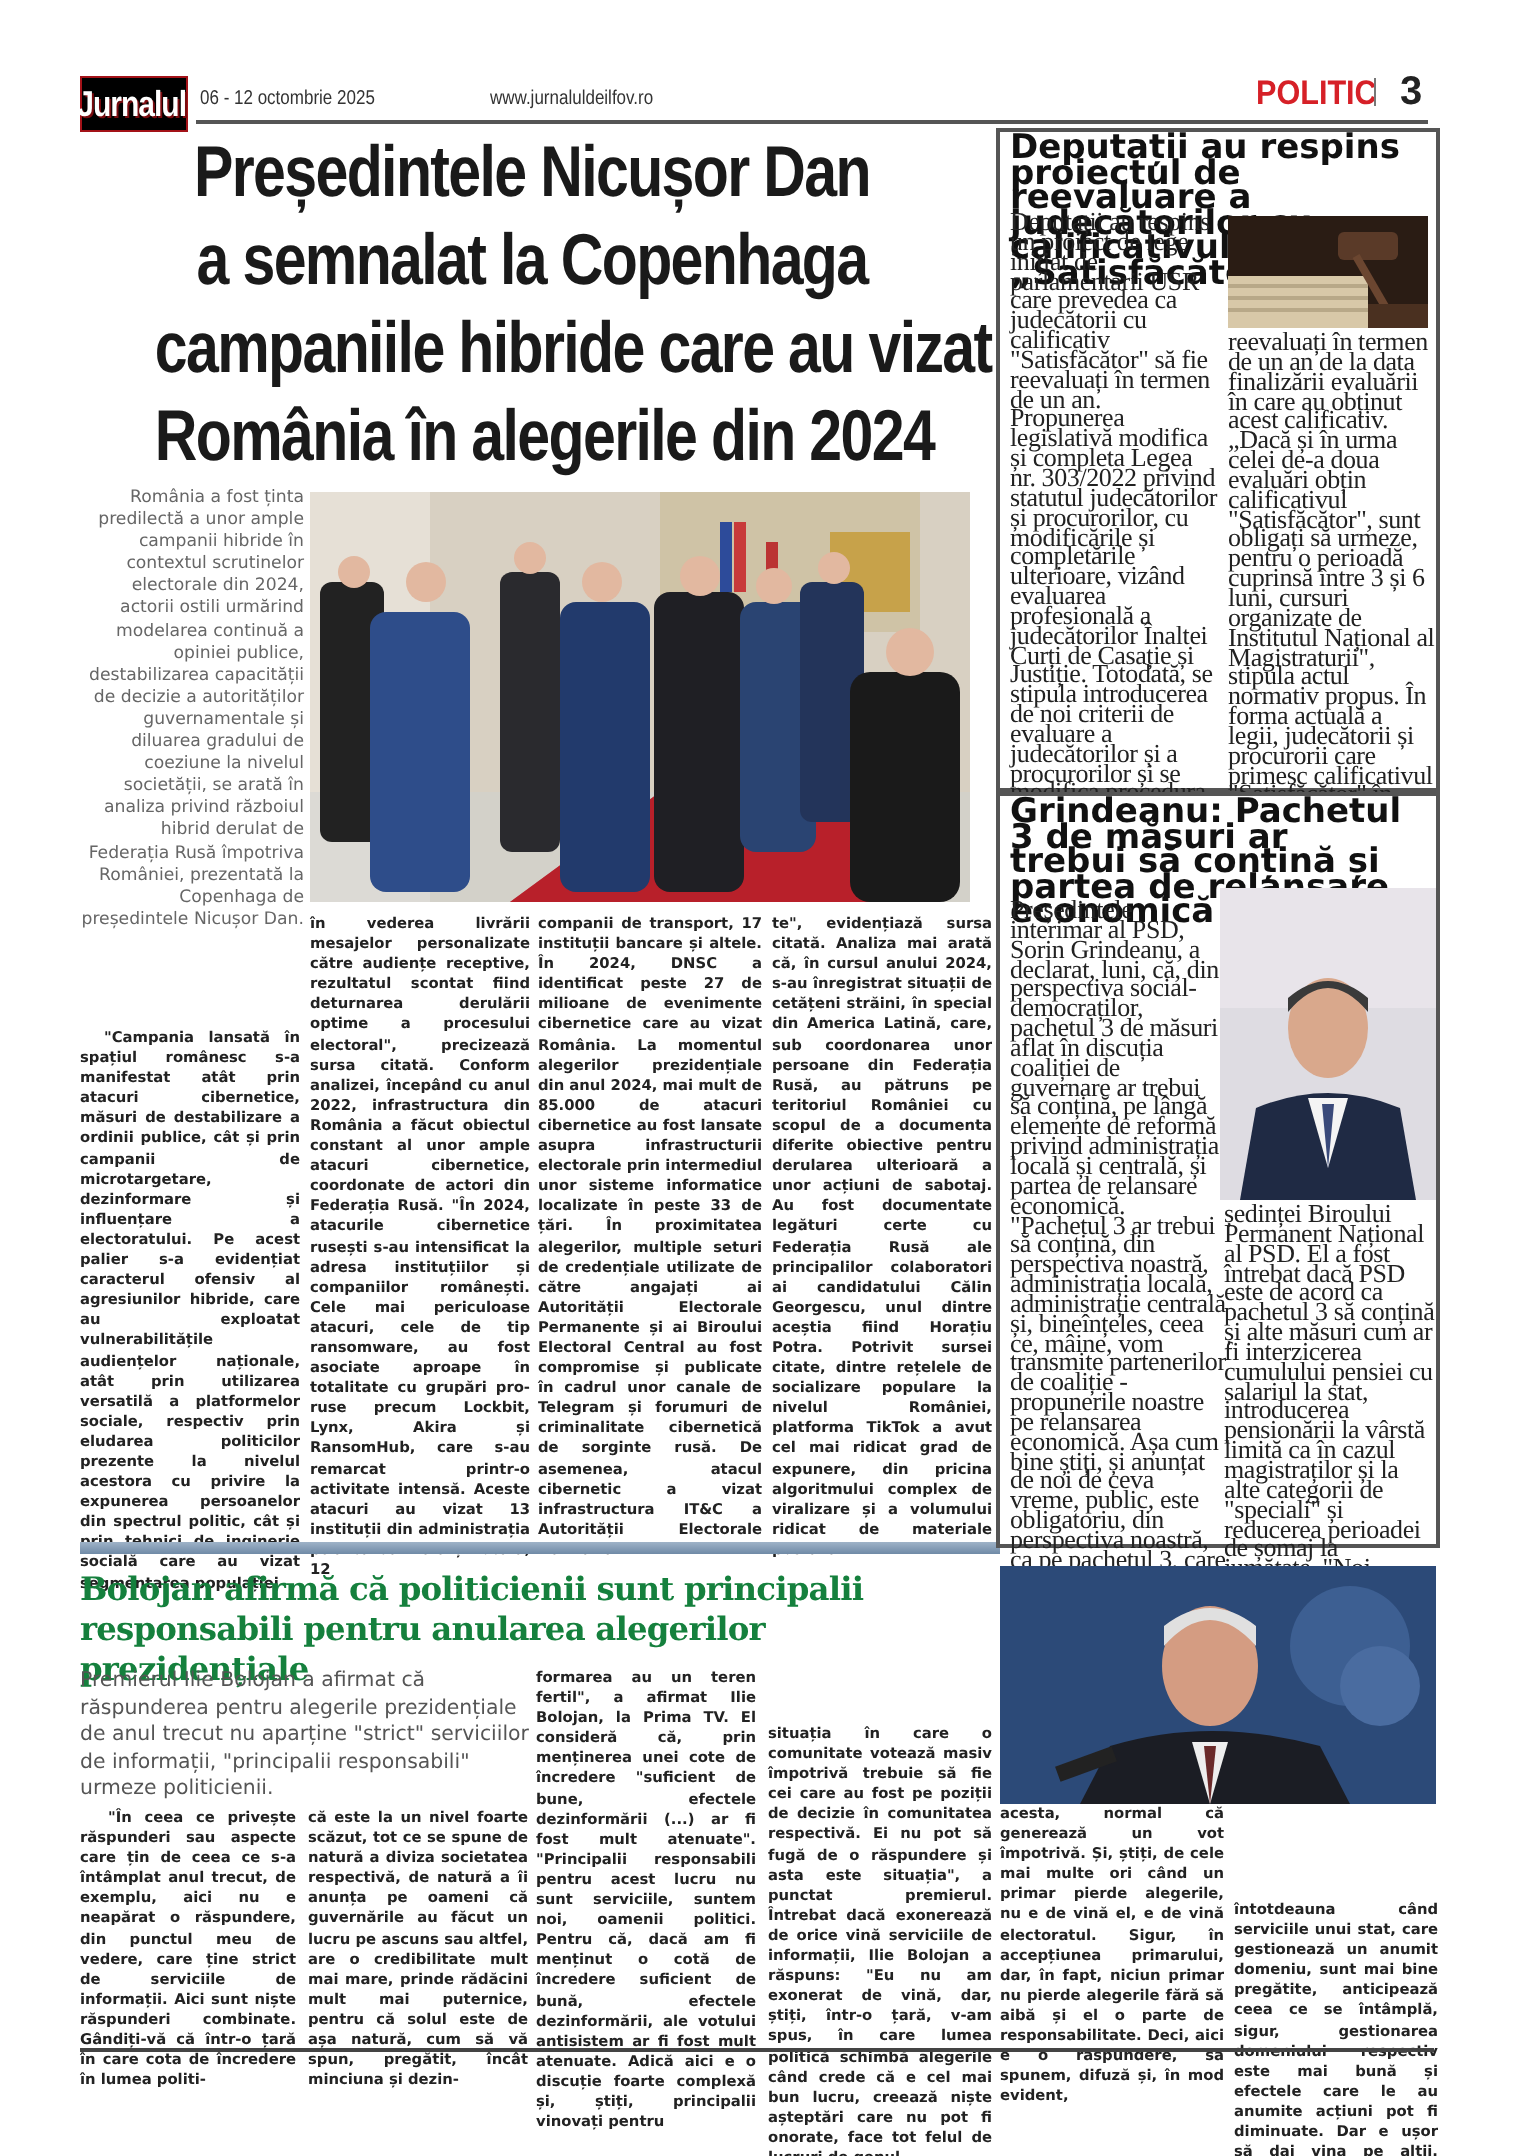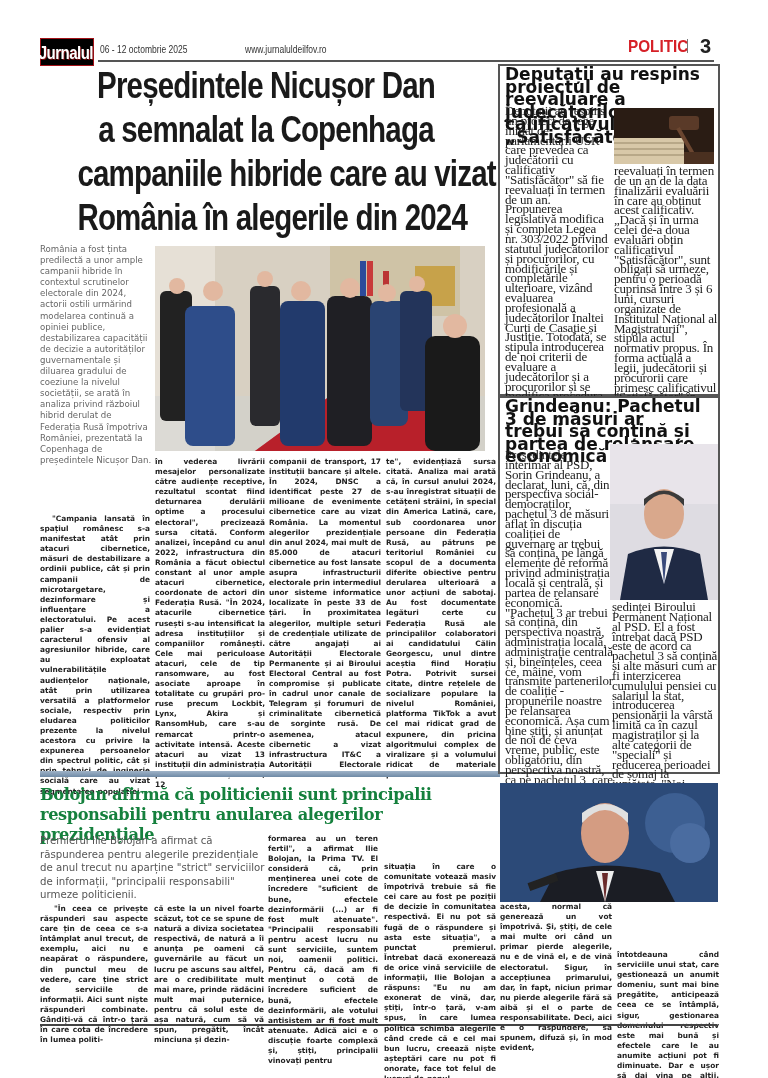--- a/index.html
+++ b/index.html
@@ -14,21 +14,21 @@
   .hdr-rule { position: absolute; left: 98px; top: 60px; width: 616px; height: 2px; background: #555; }
   .hdr-section { position: absolute; left: 628px; top: 37px; font-family: "Liberation Sans", sans-serif; font-weight: bold; font-size: 17px; color: #d62027; transform: scaleX(0.9); transform-origin: left; }
   .hdr-sep { position: absolute; left: 687px; top: 39px; width: 1px; height: 14px; background: #777; }
   .hdr-page { position: absolute; left: 700px; top: 35px; font-family: "Liberation Sans", sans-serif; font-weight: bold; font-size: 20px; color: #222; }
 
   
   .main-title { position: absolute; left: 36px; top: 64px; width: 460px; text-align: center; font-family: "Liberation Sans", sans-serif; font-weight: bold; font-size: 36px; line-height: 44px; color: #1a1a1a; letter-spacing: -1px; transform: scaleX(0.82); transform-origin: center top; }
   .main-title div { white-space: nowrap; }
 
   
-  .lead { position: absolute; left: 40px; top: 244px; width: 112px; font-family: "DejaVu Sans", sans-serif; font-size: 8.6px; line-height: 11.1px; color: #666; }
+  .lead { position: absolute; left: 40px; top: 244px; width: 112px; font-family: "DejaVu Sans", sans-serif; font-size: 8.6px; line-height: 11.1px; color: #666; text-align: right; }
 
   
   .photo1 { position: absolute; left: 155px; top: 246px; width: 330px; height: 205px; overflow: hidden; background: #c9c2b4; }
 
   
   .col { position: absolute; font-family: "DejaVu Sans", sans-serif; font-size: 7.4px; line-height: 10.1px; color: #222; text-align: justify; hyphens: auto; font-weight: bold; }
   .col p { text-indent: 0; }
   .c1 { left: 40px; top: 514px; width: 110px; }
   .c1 p { text-indent: 12px; }
   .c2 { left: 155px; top: 457px; width: 110px; }

